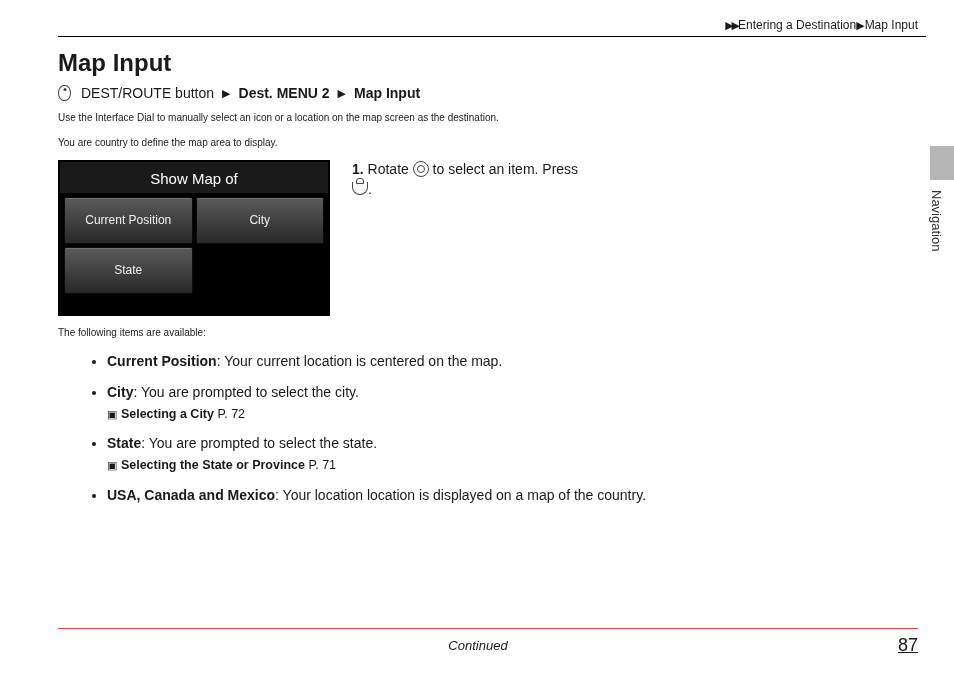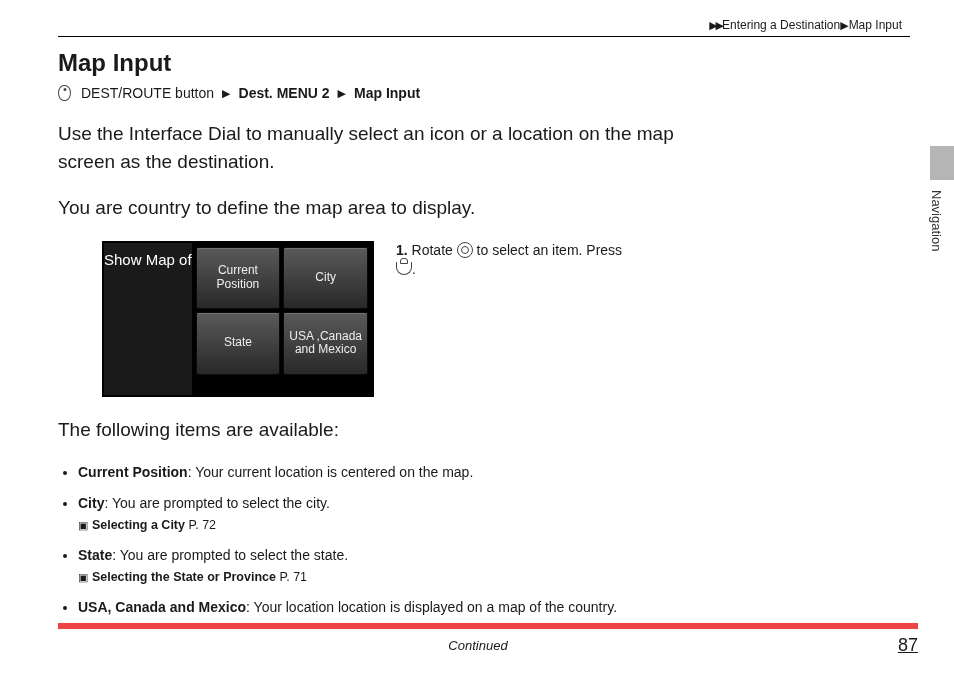--- a/index.html
+++ b/index.html
@@ -8,21 +8,21 @@
     background: #fff;
     font-family: "Helvetica Neue", Arial, sans-serif;
     color: #1a1a1a;
     width: 954px;
     height: 674px;
     position: relative;
   }
   .page {
     position: absolute;
     inset: 0;
-    padding: 18px 44px 18px 58px;
+    padding: 18px 28px 18px 58px;
     box-sizing: border-box;
   }
   .breadcrumb-bar {
     text-align: right;
     font-size: 12px;
     padding-right: 8px;
     margin-bottom: 4px;
   }
   .breadcrumb-bar .tri { font-size: 11px; letter-spacing: -2px; }
   .rule {
@@ -51,37 +51,36 @@
     margin-right: 2px;
   }
   .dial-icon::before {
     content: "";
     position: absolute;
     top: 2px; left: 50%; transform: translateX(-50%);
     width: 3px; height: 3px; border-radius: 50%;
     background: #444;
   }
   .tri-small { font-size: 11px; }
-  .intro, .prompt, .avail { font-size: 19px; line-height: 1.45; max-width: 620px; }
+  .intro, .prompt, .avail { font-size: 10px; line-height: 1.45; max-width: 620px; }
   .cols {
     display: flex;
     gap: 22px;
     margin-top: 6px;
     align-items: flex-start;
   }
   .screenshot {
     width: 272px;
     height: 156px;
     background: linear-gradient(#111,#000);
     border: 2px solid #000;
     box-sizing: border-box;
     display: flex;
-    flex-direction: row;
+    flex-direction: column;
     overflow: hidden;
-    margin-left: 44px;
   }
   .scr-title {
     color: #fff;
     text-align: center;
     font-size: 15px;
     padding: 8px 0 6px 0;
     background: #1a1a1a;
     font-family: Arial, sans-serif;
   }
   .scr-grid {
@@ -148,20 +147,21 @@
   ul.items {
     list-style: disc;
     padding-left: 20px;
     margin: 8px 0 0 0;
     max-width: 620px;
   }
   ul.items li {
     font-size: 14px;
     line-height: 1.5;
     margin-bottom: 10px;
+    margin-left: 29px;
   }
   .xref {
     font-size: 12.5px;
     margin-top: 2px;
   }
   .xref .link-icon { font-size: 11px; }
   .side-tab {
     position: absolute;
     top: 146px;
     right: 0;
@@ -173,21 +173,21 @@
     position: absolute;
     top: 190px;
     right: 10px;
     writing-mode: vertical-rl;
     font-size: 13px;
     color: #333;
   }
   .footer {
     position: absolute;
     left: 58px; right: 36px; bottom: 18px;
-    border-top: 6px solid #ef4444;
+    border-top: 1px solid #ef4444;
     display: flex;
     justify-content: space-between;
     align-items: center;
     padding-top: 6px;
     font-size: 13px;
   }
   .footer .cont { flex:1; text-align: center; font-style: italic; }
   .footer .pg { font-size: 18px; font-weight: 400; text-decoration: underline; }
   .bold { font-weight: 700; }
 </style>
@@ -216,21 +216,20 @@
   <p class="intro">Use the Interface Dial to manually select an icon or a location on the map screen as the destination.</p>
   <p class="prompt">You are country to define the map area to display.</p>
 
   <div class="cols">
     <div class="screenshot">
       <div class="scr-title">Show Map of</div>
       <div class="scr-grid">
         <div class="scr-btn">Current Position</div>
         <div class="scr-btn">City</div>
         <div class="scr-btn">State</div>
-        <div class="scr-btn">USA ,Canada and Mexico</div>
       </div>
     </div>
 
     <div class="instr">
       <span class="num">1.</span>
       <span>Rotate</span>
       <span class="rot-icon"></span>
       <span>to select an item. Press</span><br>
       <span class="press-icon"></span><span>.</span>
     </div>

